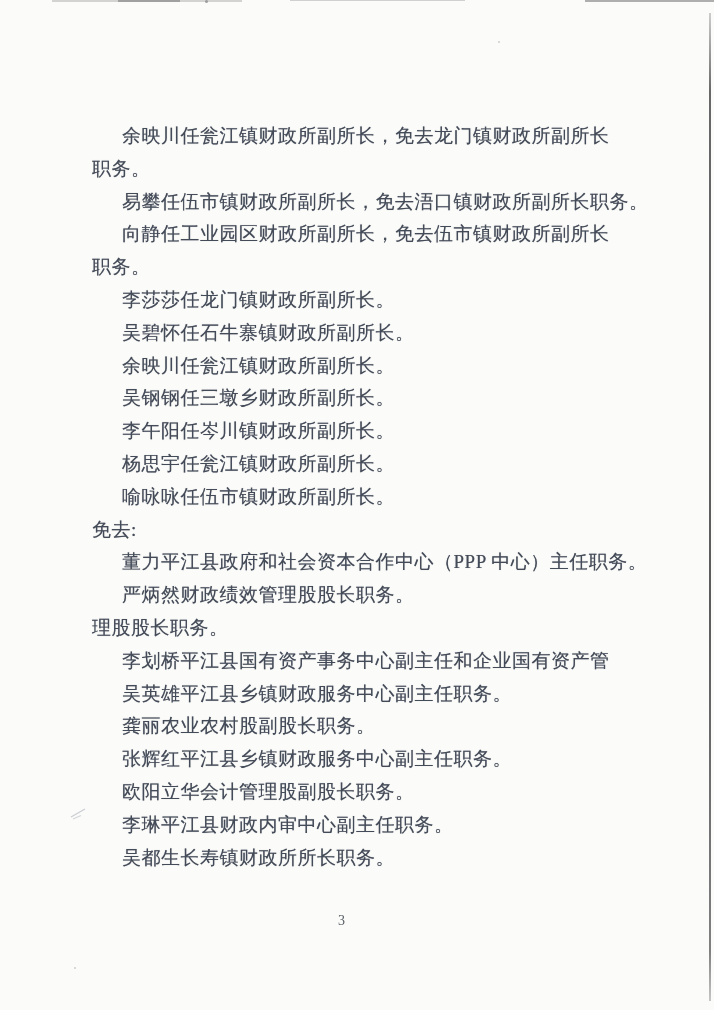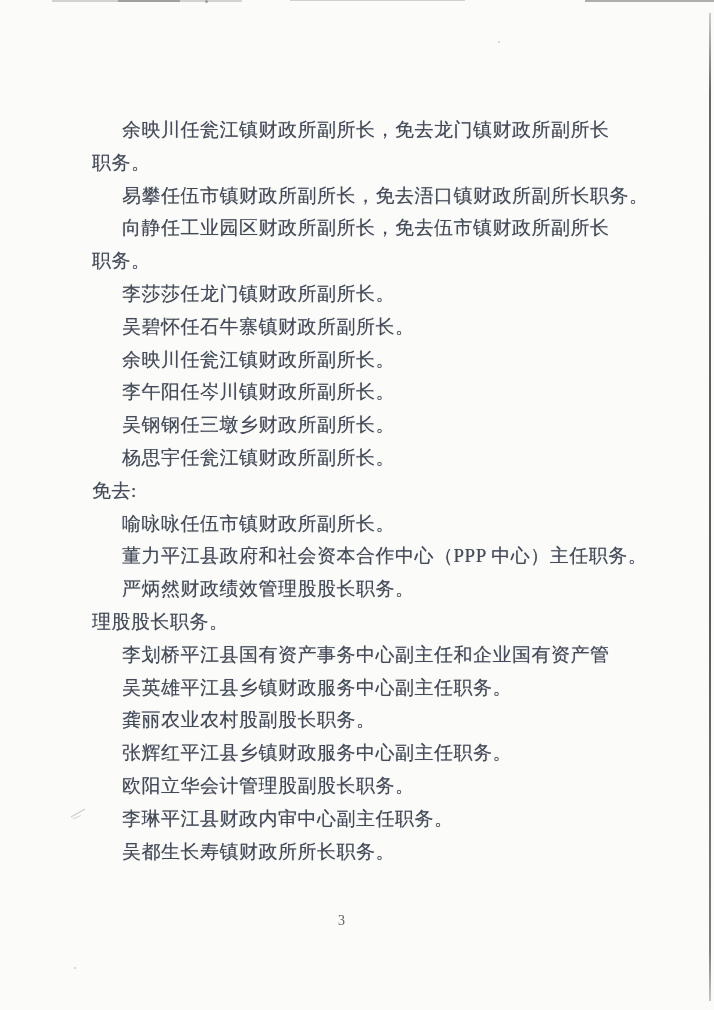--- a/index.html
+++ b/index.html
@@ -11,21 +11,21 @@
     position: relative;
     width: 714px;
     height: 1010px;
     background: var(--paper, #fbfbf9);
     overflow: hidden;
     font-family: "Liberation Serif", "DejaVu Serif", serif;
   }
   .content {
     position: absolute;
     left: 92px;
-    top: 114px;
+    top: 120px;
     width: 560px;
   }
   .line {
     font-size: 19px;
     line-height: 32.8px;
     height: 32.8px;
     color: var(--ink, #444b58);
     white-space: nowrap;
     letter-spacing: 0.5px;
     text-shadow: 0 0 0.7px rgba(68, 75, 88, 0.55);
@@ -104,25 +104,25 @@
 
   <div class="content" id="doc-body">
       <div class="line indent">余映川任瓮江镇财政所副所长，免去龙门镇财政所副所长</div>
       <div class="line">职务。</div>
       <div class="line indent">易攀任伍市镇财政所副所长，免去浯口镇财政所副所长职务。</div>
       <div class="line indent">向静任工业园区财政所副所长，免去伍市镇财政所副所长</div>
       <div class="line">职务。</div>
       <div class="line indent">李莎莎任龙门镇财政所副所长。</div>
       <div class="line indent">吴碧怀任石牛寨镇财政所副所长。</div>
       <div class="line indent">余映川任瓮江镇财政所副所长。</div>
+      <div class="line indent">吴钢钢任三墩乡财政所副所长。</div>
       <div class="line indent">李午阳任岑川镇财政所副所长。</div>
-      <div class="line indent">吴钢钢任三墩乡财政所副所长。</div>
       <div class="line indent">杨思宇任瓮江镇财政所副所长。</div>
+      <div class="line indent">喻咏咏任伍市镇财政所副所长。</div>
       <div class="line">免去:</div>
-      <div class="line indent">喻咏咏任伍市镇财政所副所长。</div>
       <div class="line indent">董力平江县政府和社会资本合作中心（PPP 中心）主任职务。</div>
       <div class="line indent">严炳然财政绩效管理股股长职务。</div>
       <div class="line">理股股长职务。</div>
       <div class="line indent">李划桥平江县国有资产事务中心副主任和企业国有资产管</div>
       <div class="line indent">吴英雄平江县乡镇财政服务中心副主任职务。</div>
       <div class="line indent">龚丽农业农村股副股长职务。</div>
       <div class="line indent">张辉红平江县乡镇财政服务中心副主任职务。</div>
       <div class="line indent">欧阳立华会计管理股副股长职务。</div>
       <div class="line indent">李琳平江县财政内审中心副主任职务。</div>
       <div class="line indent">吴都生长寿镇财政所所长职务。</div>

